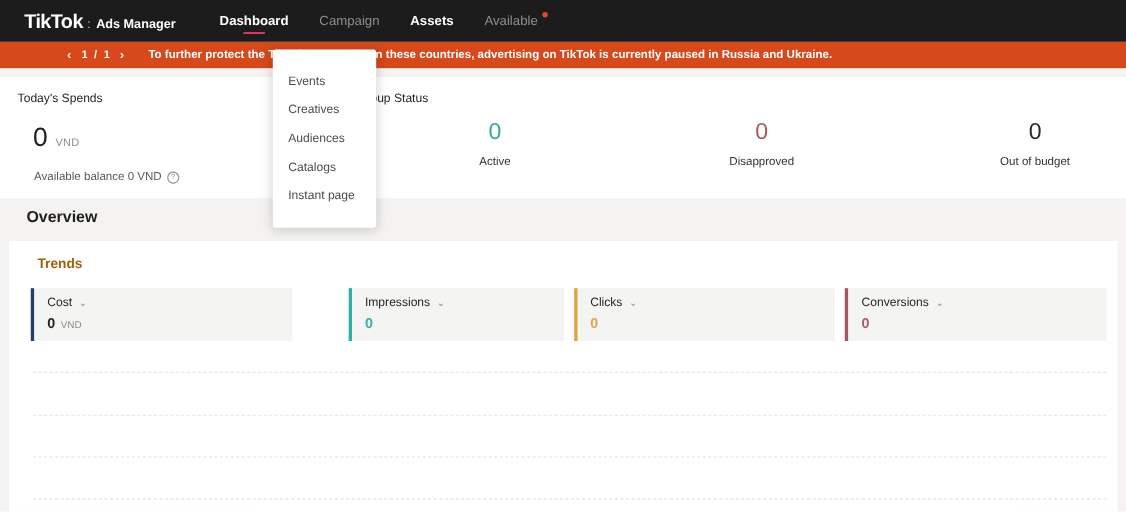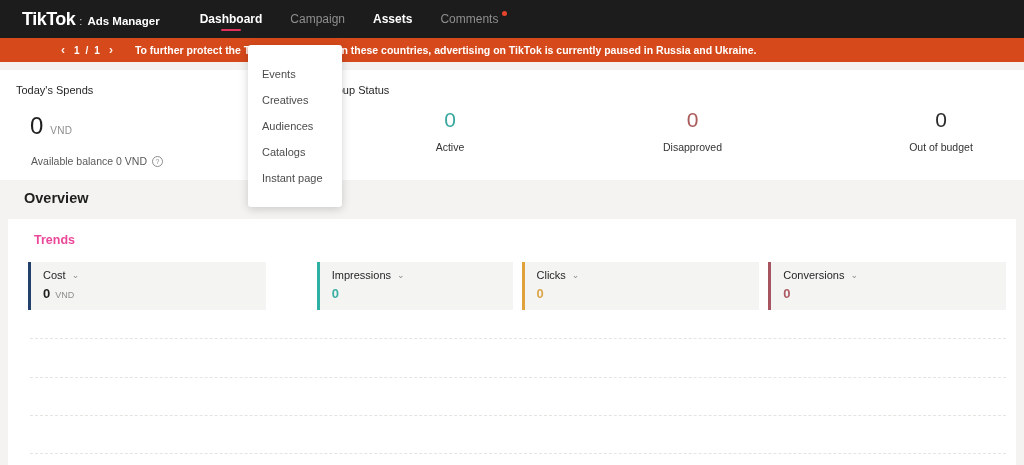--- a/index.html
+++ b/index.html
@@ -53,21 +53,21 @@
   .dropdown { position:absolute; left:248px; top:45px; width:94px; background:#fff;
               border-radius:3px; box-shadow:0 2px 10px rgba(0,0,0,.18); padding:16px 0;
               z-index:10; }
   .dd-item { font-size:11px; color:#4c4c4c; padding:7px 14px; cursor:pointer; }
 
   
   .overview-title { position:absolute; left:24px; top:190px; font-size:14.5px;
                     font-weight:bold; color:#1f1f1f; }
   .trends-card { position:absolute; left:8px; top:219px; width:1008px; height:260px; background:#fff; }
   .trends-title { position:absolute; left:26px; top:14px; font-size:12.5px;
-                  font-weight:bold; color:#ec4899; }
+                  font-weight:bold; color:#a16207; }
   .metrics { position:absolute; left:20px; right:10px; top:43px; display:grid;
              grid-template-columns:repeat(4,1fr); gap:9px; }
   .metric { background:#f4f4f3; border-left:3px solid #ccc; padding:7px 12px 9px; height:48px;
             cursor:pointer; }
   .metric-label { display:flex; align-items:center; font-size:11px; color:#262626;text-align:center; }
   .metric-chevron { font-size:9px; color:#8c8c8c; margin-left:6px; line-height:1; }
   .metric-value { margin-top:5px; display:flex; align-items:baseline; }
   .metric-value .num { font-size:13px; font-weight:bold; }
   .metric-value .unit { font-size:9px; color:#8c8c8c; margin-left:5px; }
 
@@ -89,21 +89,21 @@
       <span>Dashboard</span>
       <span class="tab-underline" style="background: rgb(224, 50, 90);"></span>
     </div>
     <div class="tab dim">
       <span>Campaign</span>
     </div>
     <div class="tab lit">
       <span>Assets</span>
     </div>
     <div class="tab dim">
-      <span>Comments</span>
+      <span>Available</span>
       <span class="notif-dot" style="background: rgb(232, 68, 44);"></span>
     </div>
   </nav>
 </header>
 
 <div class="banner" style="background: rgb(213, 73, 27);">
   <div class="pager">
     <span class="pager-arrow">‹</span>
     <span class="pager-num">1</span>
     <span class="pager-num">/</span>

